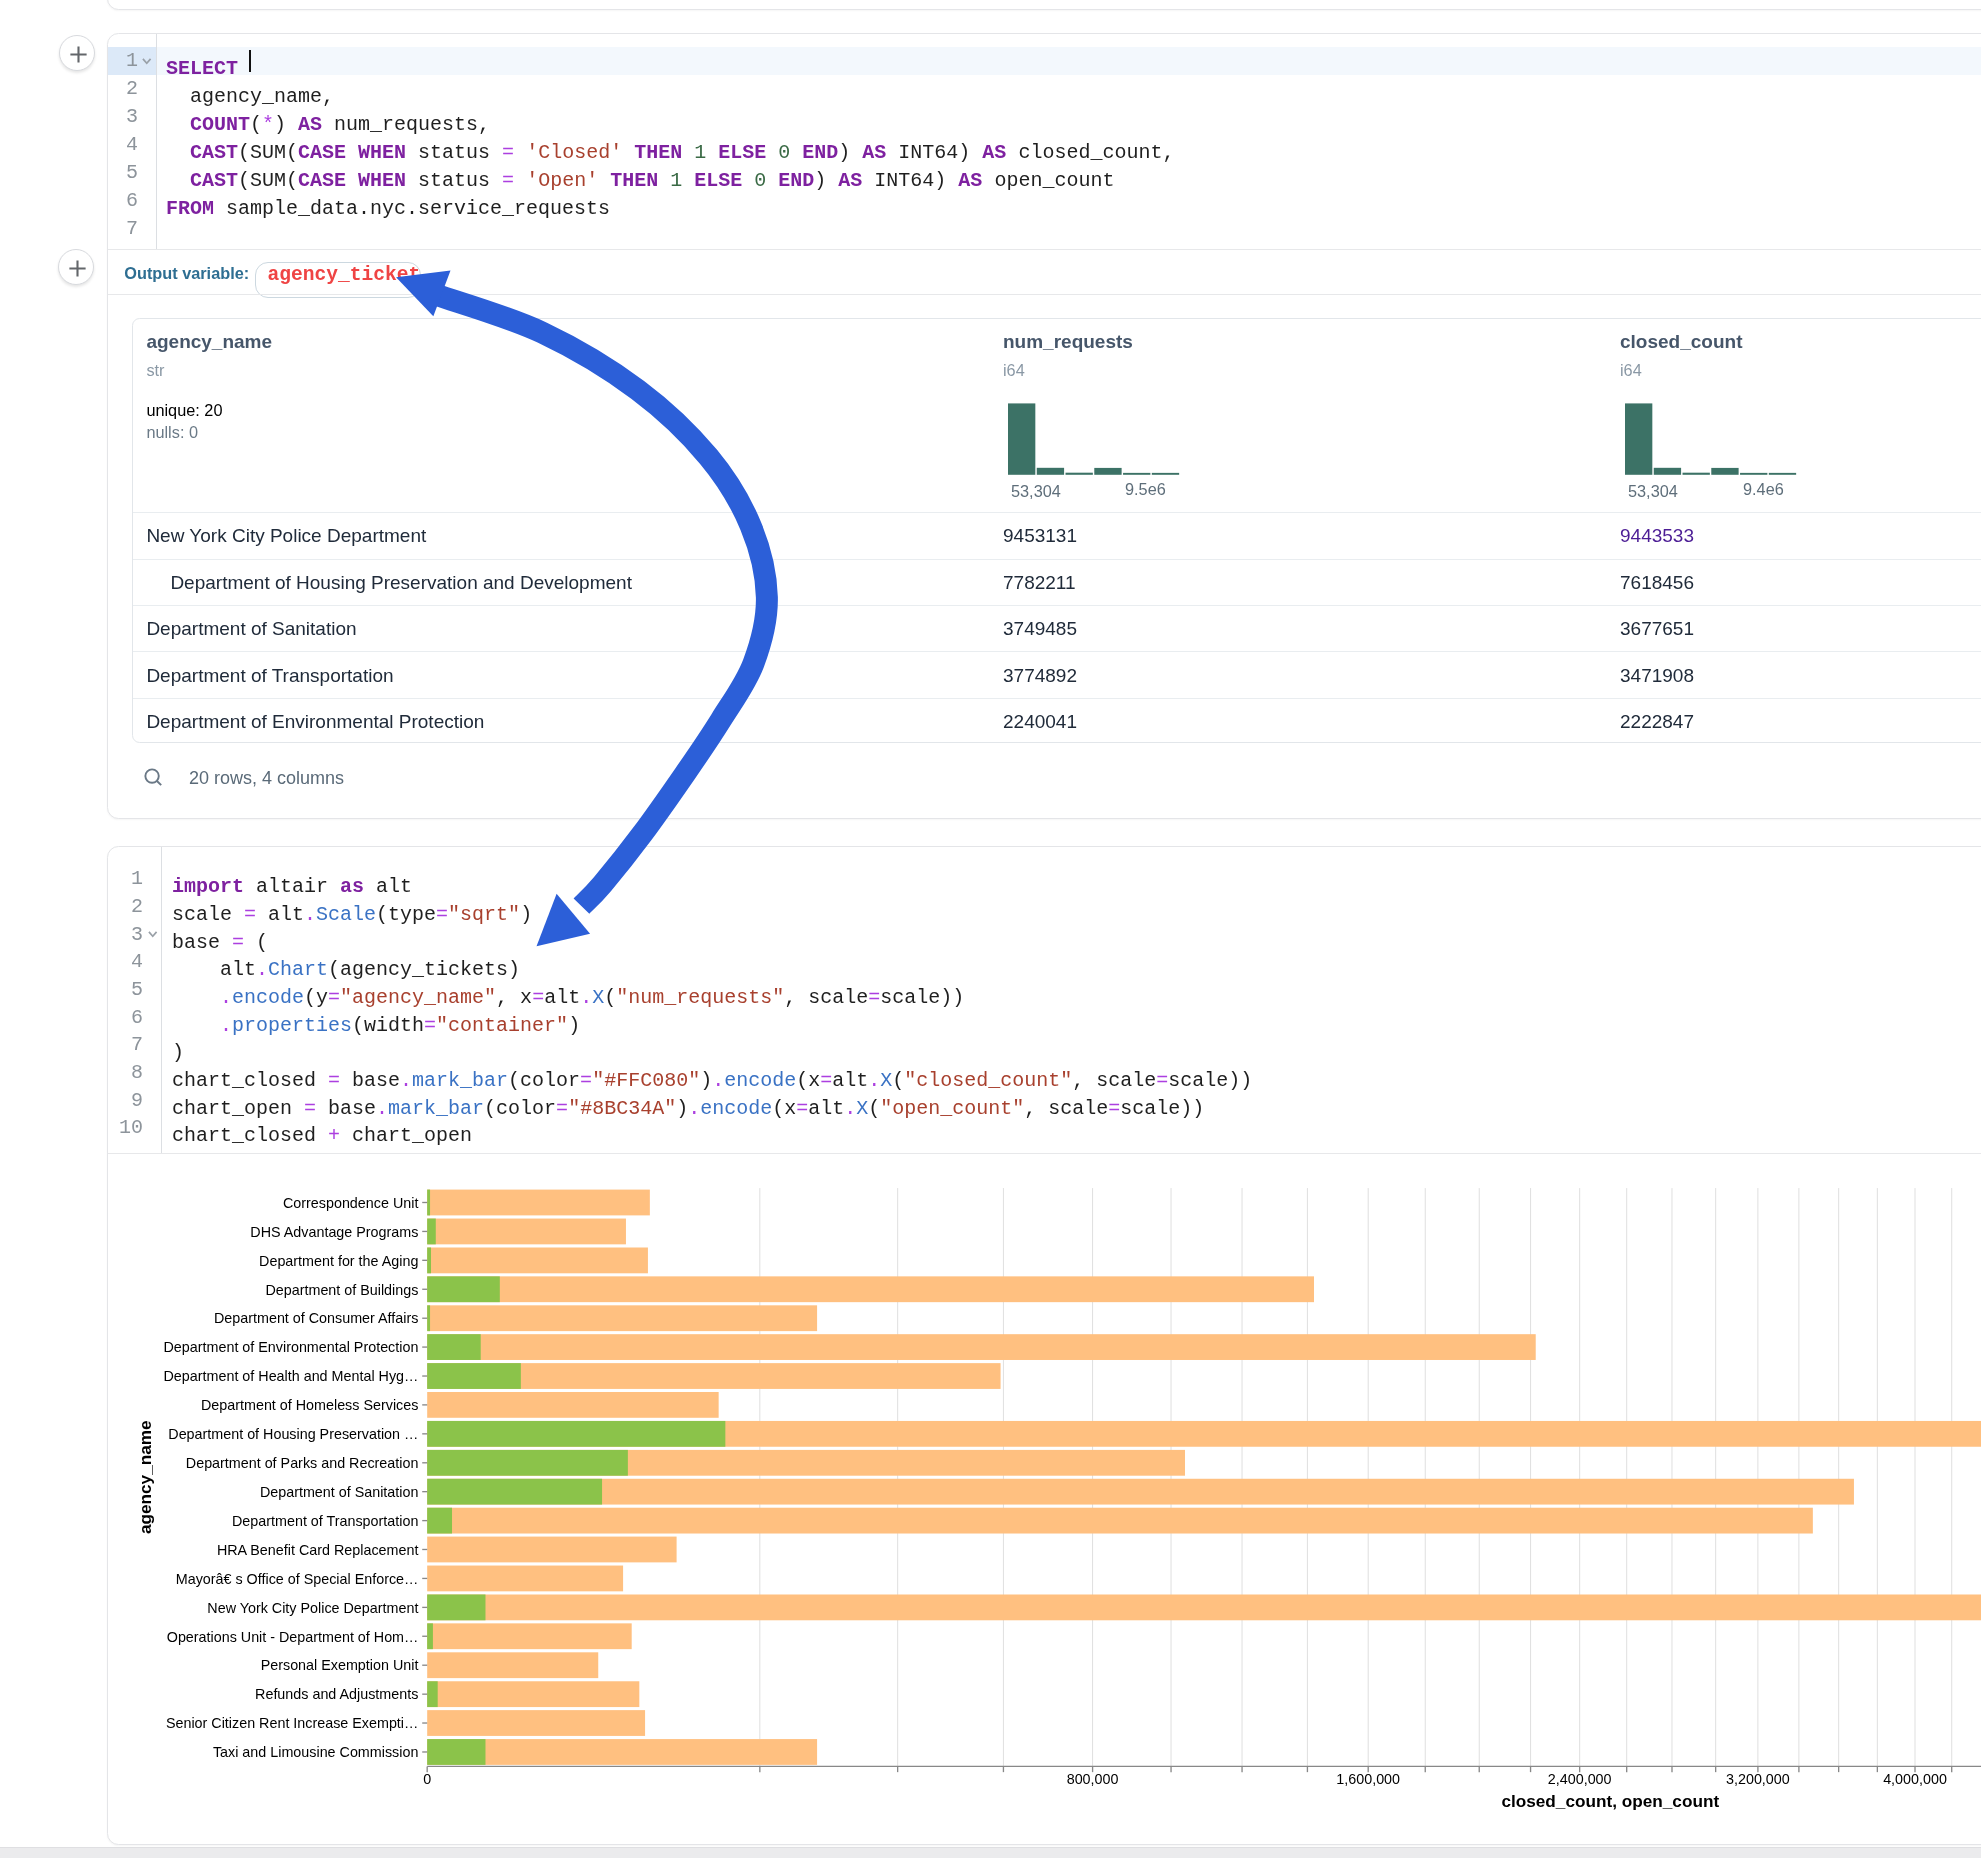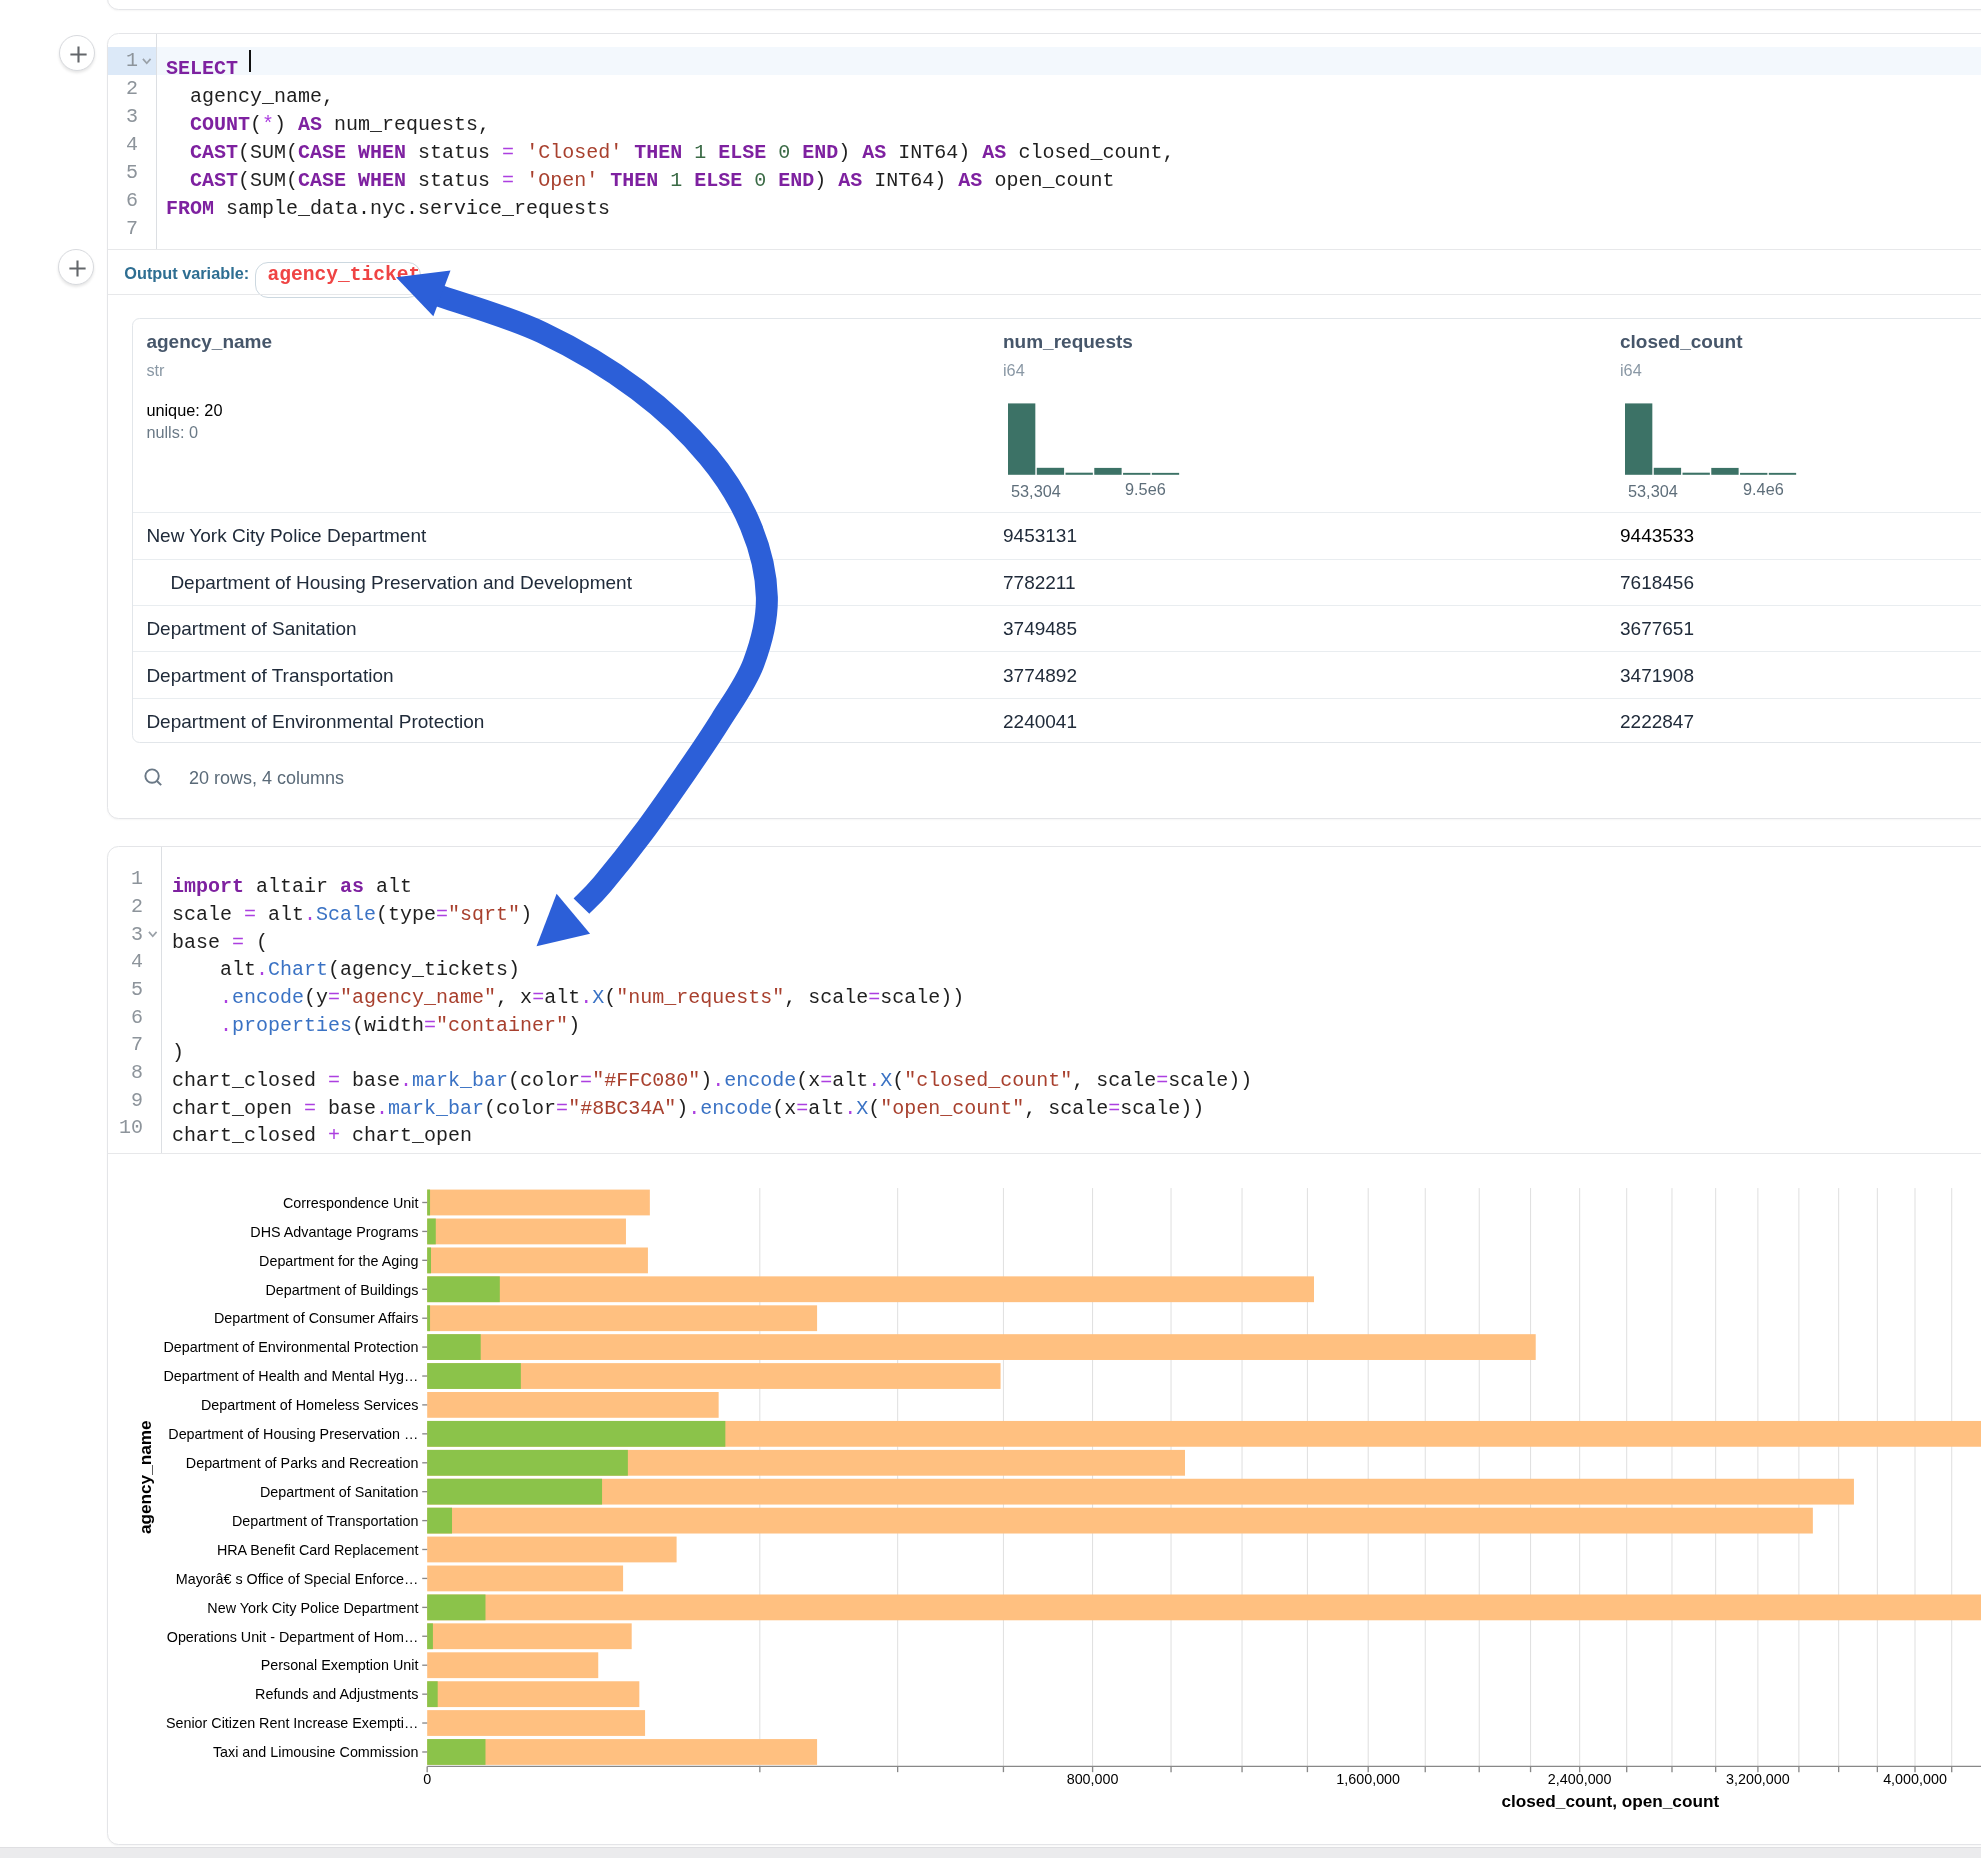--- a/index.html
+++ b/index.html
@@ -85,21 +85,21 @@
         <rect x="90.3" y="69.8" width="28.6" height="7.2" fill="#3c7266"></rect>
         <rect x="120.4" y="75.0" width="28.6" height="2.0" fill="#3c7266"></rect>
         <rect x="150.5" y="75.0" width="28.6" height="2.0" fill="#3c7266"></rect>
       </svg>
       <div style="position:absolute; left:1495px; top:163px; font-size:16.3px; color:#5e6e7a;">53,304</div>
 <div style="position:absolute; left:1610px; top:161px; width:86px; font-size:16.3px; color:#5e6e7a;">9.4e6</div>
 
 <div style="position:absolute; left:0; top:193px; width:100%; height:1px; background:#e9edf0;"></div>
 <div style="position:absolute; left:13.4px; top:206px; font-size:19px; color:#202b3a;">New York City Police Department</div>
 <div style="position:absolute; left:870px; top:206px; font-size:19px; color:#202b3a;">9453131</div>
-<div style="position:absolute; left:1487px; top:206px; font-size:19px; color:#000000;">9443533</div>
+<div style="position:absolute; left:1487px; top:206px; font-size:19px; color:#4c1d95;">9443533</div>
 
 <div style="position:absolute; left:0; top:240px; width:100%; height:1px; background:#e9edf0;"></div>
 <div style="position:absolute; left:13.4px; top:253px; font-size:19px; color:#202b3a;margin-left:24px;">Department of Housing Preservation and Development</div>
 <div style="position:absolute; left:870px; top:253px; font-size:19px; color:#202b3a;">7782211</div>
 <div style="position:absolute; left:1487px; top:253px; font-size:19px; color:#202b3a;">7618456</div>
 
 <div style="position:absolute; left:0; top:286px; width:100%; height:1px; background:#e9edf0;"></div>
 <div style="position:absolute; left:13.4px; top:299px; font-size:19px; color:#202b3a;">Department of Sanitation</div>
 <div style="position:absolute; left:870px; top:299px; font-size:19px; color:#202b3a;">3749485</div>
 <div style="position:absolute; left:1487px; top:299px; font-size:19px; color:#202b3a;">3677651</div>

